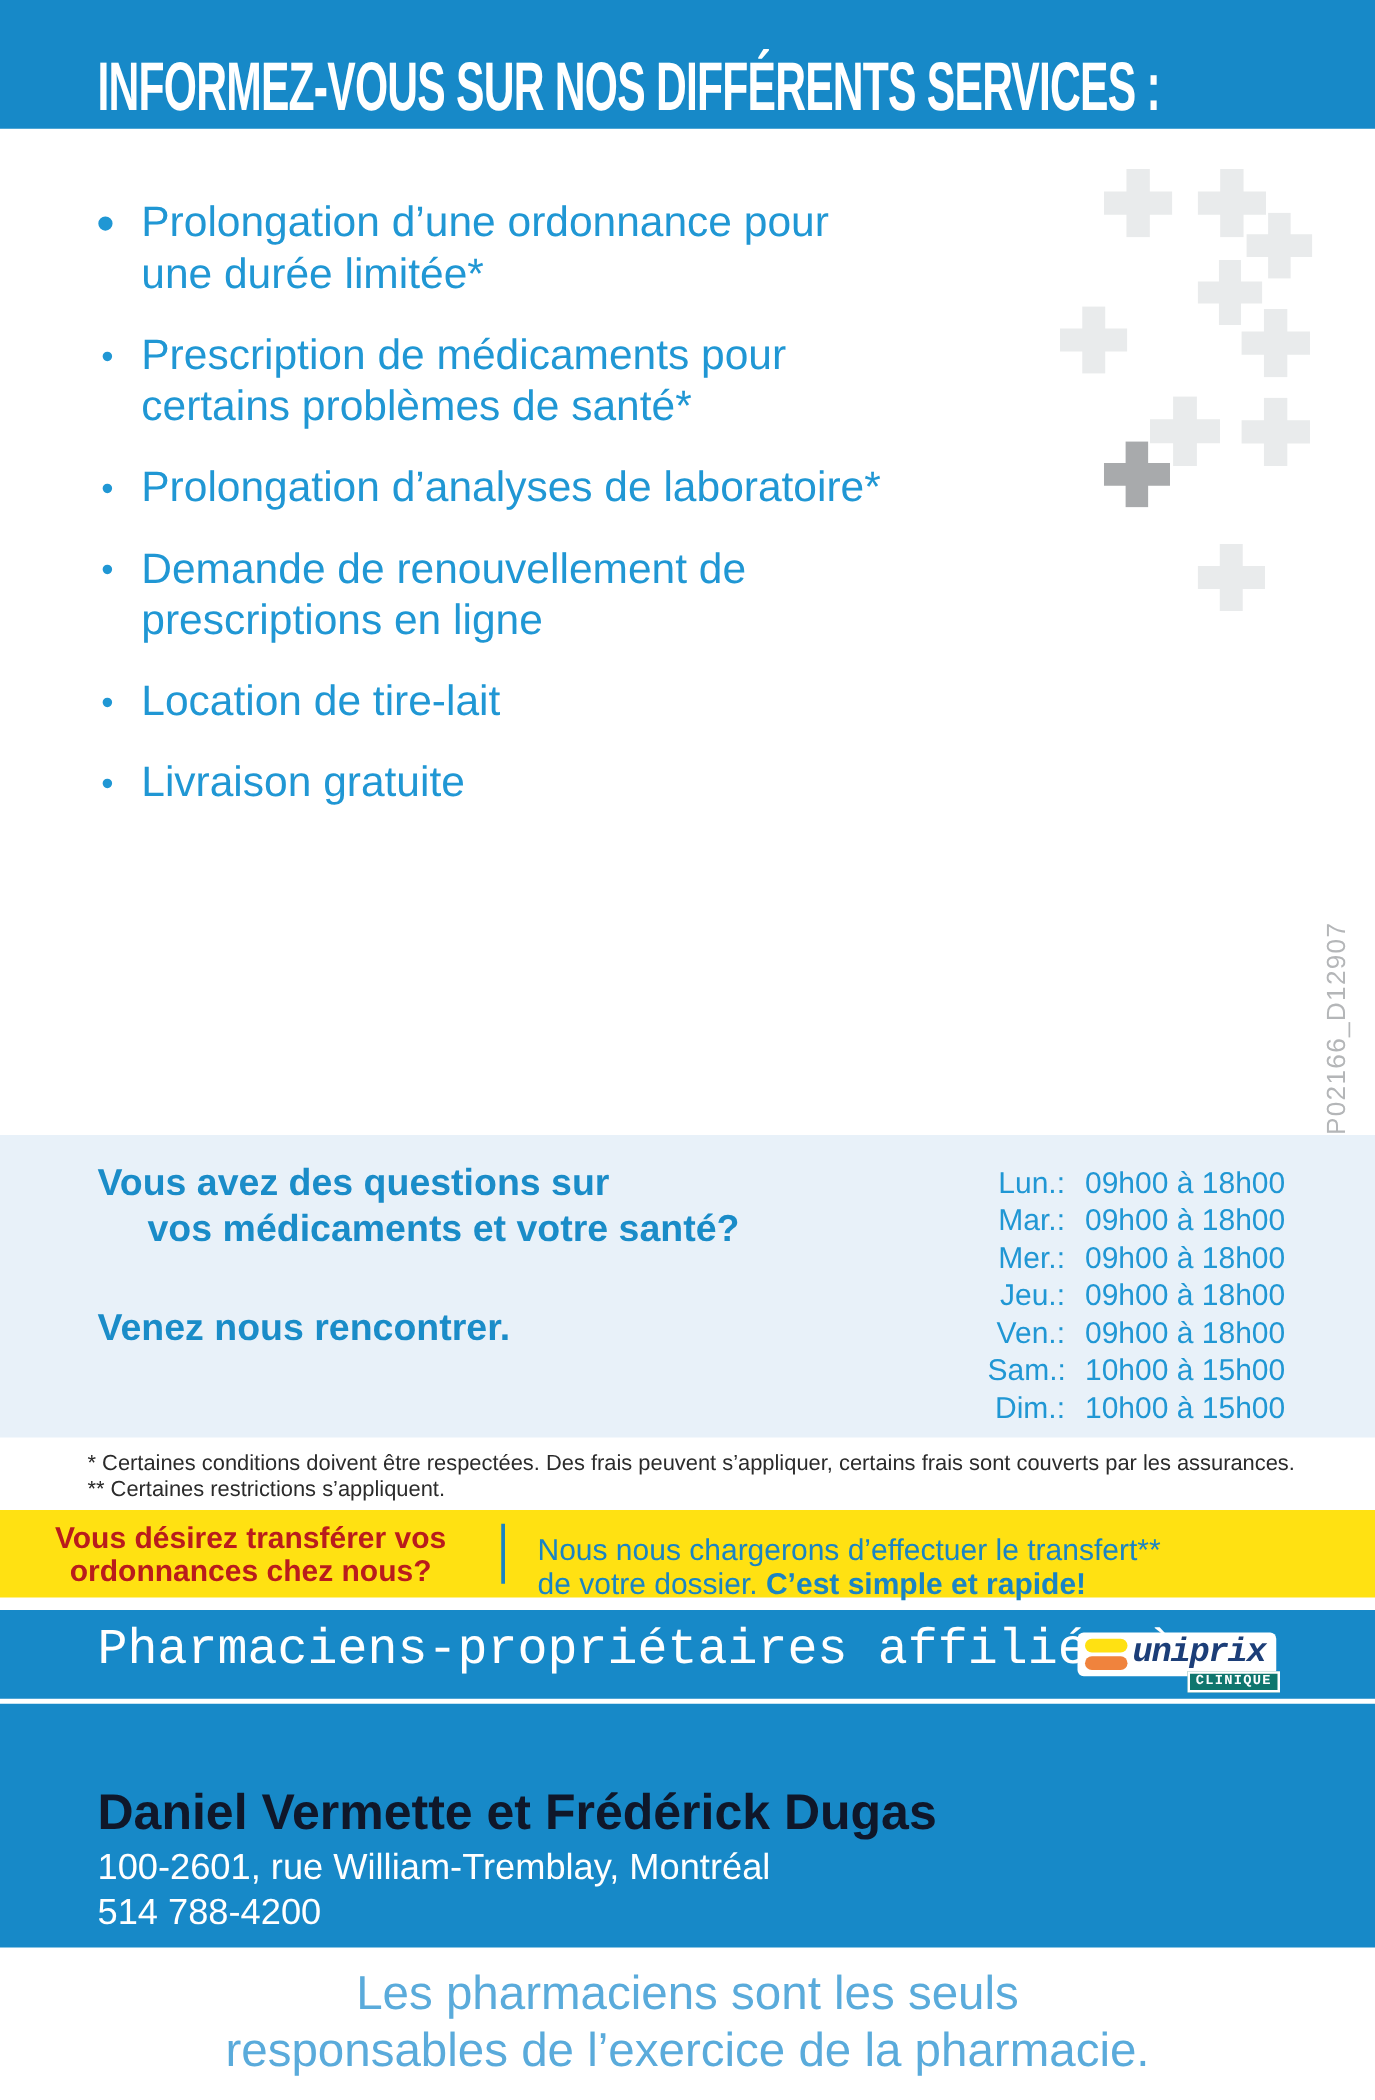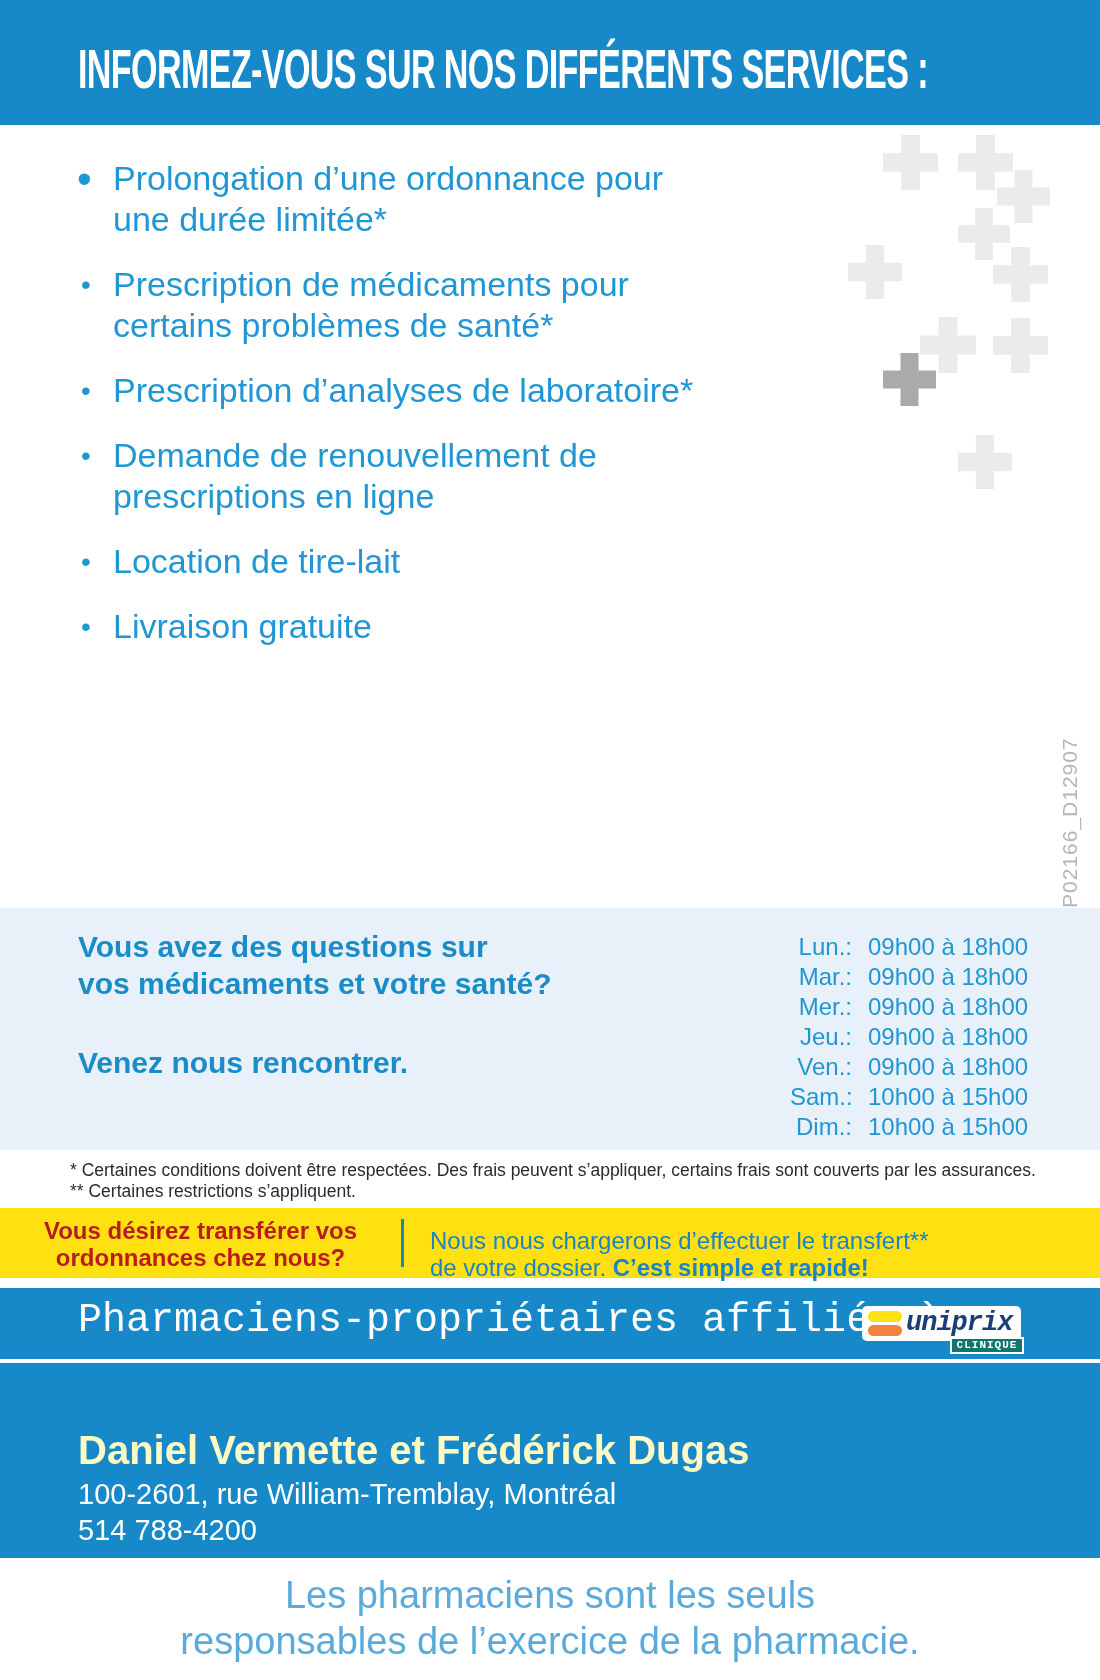--- a/index.html
+++ b/index.html
@@ -1,21 +1,21 @@
 <!DOCTYPE html>
 <html><head>
 <meta charset="utf-8">
 <style>
   * { margin:0; padding:0; box-sizing:border-box; }
   html,body { background:#ffffff; }
   body { font-family:"Liberation Sans", sans-serif; }
   .page { position:relative; width:1100px; height:1680px; background:#ffffff; overflow:hidden; }
 
   
-  .top-band { position:absolute; top:0; left:0; width:1100px; height:125px; background:#1789c8;padding-left:24px; }
+  .top-band { position:absolute; top:0; left:0; width:1100px; height:103px; background:#1789c8;padding-left:24px; }
   .page-title {
     position:absolute; left:78px; top:37px;
     font-size:55px; font-weight:bold; color:#ffffff;
     letter-spacing:-1px; white-space:nowrap;
     transform:scaleX(.62); transform-origin:left center;
   }
 
   
   .services { position:absolute; top:158px; left:75px; width:740px; list-style:none; }
   .services li {
@@ -38,21 +38,21 @@
   
   .print-code {
     position:absolute; left:1058px; top:908px;
     transform:rotate(-90deg); transform-origin:0 0;
     font-size:21px; letter-spacing:1px; color:#b4b6b8; white-space:nowrap;
   }
 
   
   .info-band { position:absolute; top:908px; left:0; width:1100px; height:242px; background:#e8f1f9; }
   .q-line { position:absolute; left:78px; font-size:30px; font-weight:bold; color:#1a8cc8; white-space:nowrap; }
-  .q1 { top:930px; } .q2 { top:967px; } .cta { top:1046px; }
+  .q1 { top:930px; } .q2 { top:967px;margin-left:40px; } .cta { top:1046px; }
   .hours { position:absolute; left:790px; top:932px; display:grid;
     grid-template-columns:62px auto; column-gap:16px; font-size:24px; color:#2097d4; }
   .hours .day  { text-align:right; line-height:30px; }
   .hours .time { text-align:left;  line-height:30px; white-space:nowrap; }
 
   
   .fine-print { position:absolute; left:70px; top:1160px; font-size:17.5px; line-height:21px; color:#2b2b2b; }
 
   
   .transfer-band { position:absolute; top:1208px; left:0; width:1100px; height:70px; background:#ffe112; display:flex; }
@@ -70,21 +70,21 @@
   .uniprix-logo { position:absolute; left:862px; top:18px; }
   .logo-box { display:flex; align-items:center; background:#ffffff; border-radius:5px; padding:4px 6px; gap:4px; }
   .logo-bars { display:flex; flex-direction:column; gap:3px; }
   .bar { width:34px; height:11px; border-radius:6px; }
   .bar.yellow { background:#ffe112; }
   .bar.orange { background:#f0833d; }
   .logo-word { font-size:27px; font-weight:bold; font-style:italic; color:#1c3e78; letter-spacing:-1px; line-height:1; padding-right:3px; }
   .clinique { position:absolute; right:-3px; bottom:-13px; background:#0f766e; border:2px solid #ffffff;
     color:#ffffff; font-size:11px; font-weight:bold; letter-spacing:1px; padding:0 5px; line-height:13px; }
 
-  .owner-names   { position:absolute; left:78px; top:140px; font-size:40px; font-weight:bold; color:#fef9c3; white-space:nowrap; }
+  .owner-names   { position:absolute; left:78px; top:140px; font-size:40px; font-weight:bold; color:#0f172a; white-space:nowrap; }
   .owner-address { position:absolute; left:78px; top:190px; font-size:29px; color:#ffffff; white-space:nowrap; }
   .owner-phone   { position:absolute; left:78px; top:226px; font-size:29px; color:#ffffff; white-space:nowrap; }
 
   
   .tagline { position:absolute; top:1572px; left:0; width:1100px; text-align:center;
     color:#5aabdb; font-size:38px; line-height:46px; }
 </style>
 </head>
 <body>
 
@@ -92,21 +92,21 @@
 
   <div class="top-band">
     <div class="page-title">INFORMEZ-VOUS SUR NOS DIFFÉRENTS SERVICES :</div>
   </div>
 
   <ul class="services">
     <li><span class="dot">•</span><span>Prolongation d’une ordonnance pour
 une durée limitée*</span></li>
     <li><span class="dot">•</span><span>Prescription de médicaments pour
 certains problèmes de santé*</span></li>
-    <li><span class="dot">•</span><span>Prescription d’analyses de laboratoire*</span></li>
+    <li><span class="dot">•</span><span>Prolongation d’analyses de laboratoire*</span></li>
     <li><span class="dot">•</span><span>Demande de renouvellement de
 prescriptions en ligne</span></li>
     <li><span class="dot">•</span><span>Location de tire-lait</span></li>
     <li><span class="dot">•</span><span>Livraison gratuite</span></li>
   </ul>
 
   <div class="plus light" style="left:883px;top:135px;width:55px;height:55px;"></div>
   <div class="plus light" style="left:958px;top:135px;width:55px;height:55px;"></div>
   <div class="plus light" style="left:997px;top:170px;width:53px;height:53px;"></div>
   <div class="plus light" style="left:958px;top:208px;width:52px;height:52px;"></div>

